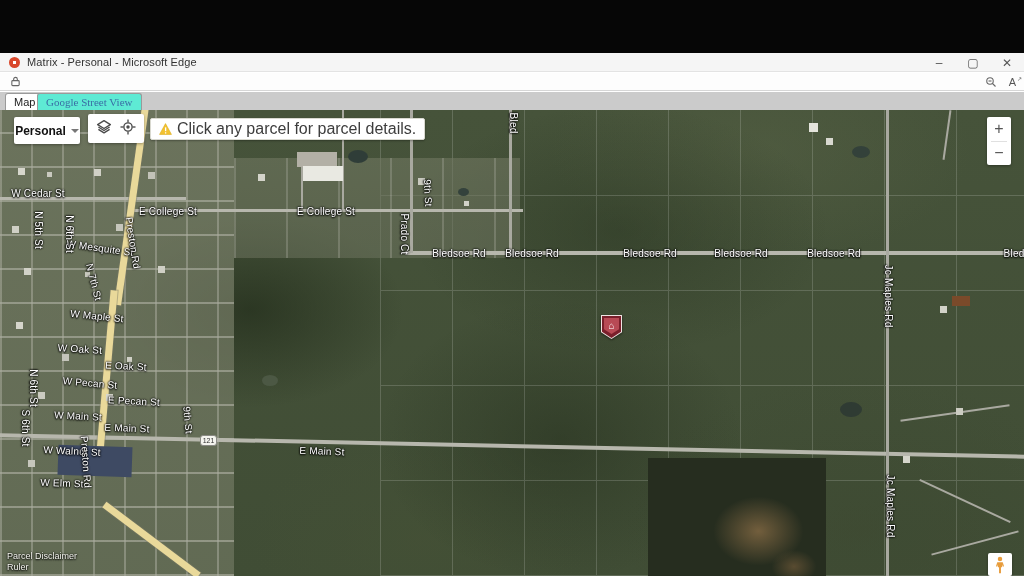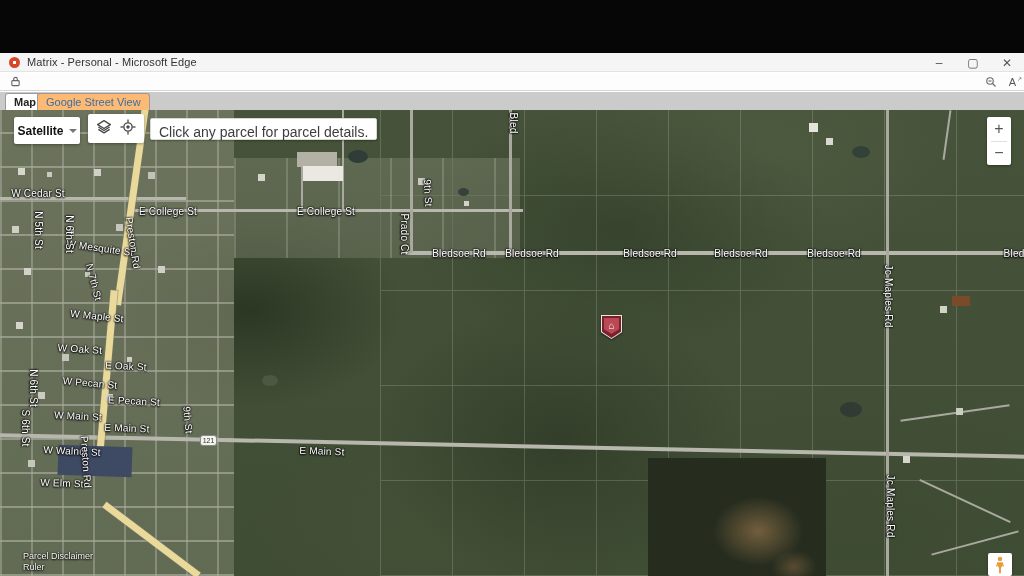--- a/index.html
+++ b/index.html
@@ -16,22 +16,22 @@
   .win-btn{width:34px;height:19px;display:flex;align-items:center;justify-content:center;font-size:12px;color:#555;cursor:default;}
   .urlbar{position:absolute;left:0;top:20px;width:1024px;height:18px;background:#fdfdfd;border-bottom:1px solid #d6d6d6;display:flex;align-items:center;}
   .site-icon{margin:0 7px 0 10px;flex:0 0 auto;display:flex;}
   .url-text{font-size:11px;color:#3c3c3c;white-space:nowrap;}
   .url-right{position:absolute;right:8px;top:0;height:18px;display:flex;align-items:center;gap:12px;}
   .zoomout-icon{display:flex;}
   .readaloud{font-size:11px;color:#555;position:relative;}
   .readaloud::after{content:"\2197";font-size:6px;position:absolute;top:-1px;right:-6px;color:#555;}
   .tabbar{position:absolute;left:0;top:39px;width:1024px;height:18px;background:#cbcbcb;border-bottom:0;}
   .tab{position:absolute;top:1px;height:17px;padding:2px 8px 0 8px;font-size:11px;border:1px solid #9a9a9a;border-bottom:none;border-radius:3px 3px 0 0;}
-  .tab.active{left:5px;background:#fff;color:#222;font-weight:bold;}
-  .tab.inactive{left:37px;background:#fdba74;color:#3a6ea5;}
+  .tab.active{left:5px;background:#fff;color:#222;}
+  .tab.inactive{left:37px;background:#5eead4;color:#3a6ea5;font-family:Liberation Serif, serif;}
 
   
   .map{position:absolute;left:0;top:57px;width:1024px;height:466px;overflow:hidden;
     background:
       radial-gradient(220px 140px at 250px 200px, rgba(24,34,18,.55), transparent 70%),
       radial-gradient(300px 180px at 620px 120px, rgba(30,42,24,.35), transparent 70%),
       radial-gradient(260px 200px at 560px 330px, rgba(28,38,22,.4), transparent 70%),
       radial-gradient(340px 220px at 860px 420px, rgba(60,72,48,.5), transparent 70%),
       radial-gradient(300px 160px at 760px 40px, rgba(88,99,70,.45), transparent 70%),
       radial-gradient(240px 160px at 420px 430px, rgba(70,82,54,.5), transparent 70%),
@@ -75,27 +75,27 @@
   .shield{position:absolute;left:200px;top:325px;width:17px;height:11px;background:#f4f4ee;border:1px solid #8a8a84;border-radius:3px;font-size:7px;color:#333;display:flex;align-items:center;justify-content:center;}
 
   .marker{position:absolute;left:601px;top:205px;width:21px;height:24px;filter:drop-shadow(0 1px 1px rgba(0,0,0,.5));}
   .marker .m1{width:100%;height:100%;background:#f0e3e3;clip-path:polygon(0 0,100% 0,100% 72%,50% 100%,0 72%);display:flex;align-items:center;justify-content:center;}
   .marker .m2{width:19px;height:22px;background:#7a1f2b;clip-path:polygon(0 0,100% 0,100% 72%,50% 100%,0 72%);display:flex;align-items:flex-start;justify-content:center;}
   .marker .m3{margin-top:2px;width:15px;height:16px;background:#b84a55;clip-path:polygon(0 0,100% 0,100% 70%,50% 100%,0 70%);display:flex;align-items:center;justify-content:center;color:#fff;font-size:10px;line-height:1;}
 
   .sat-btn{position:absolute;left:14px;top:7px;width:66px;height:27px;background:#fff;border-radius:2px;box-shadow:0 1px 3px rgba(0,0,0,.35);display:flex;align-items:center;justify-content:center;gap:5px;font-size:12px;font-weight:bold;color:#111;cursor:pointer;}
   .sat-caret{width:0;height:0;border-left:4px solid transparent;border-right:4px solid transparent;border-top:4px solid #777;}
   .tool-box{position:absolute;left:88px;top:4px;width:56px;height:29px;background:#fff;border-radius:2px;box-shadow:0 1px 3px rgba(0,0,0,.35);display:flex;align-items:center;justify-content:space-evenly;}
-  .tip{position:absolute;left:150px;top:8px;height:22px;background:#fff;border:1px solid #d9d9d0;border-radius:2px;box-shadow:0 1px 2px rgba(0,0,0,.3);display:flex;align-items:center;gap:5px;padding:0 8px;font-size:14px;color:#3d3d3d;white-space:nowrap;flex-direction:column;}
+  .tip{position:absolute;left:150px;top:8px;height:22px;background:#fff;border:1px solid #d9d9d0;border-radius:2px;box-shadow:0 1px 2px rgba(0,0,0,.3);display:flex;align-items:center;gap:5px;padding:0 8px;font-size:16px;color:#3d3d3d;white-space:nowrap;}
   .zoom-box{position:absolute;left:987px;top:7px;width:24px;height:48px;background:#fff;border-radius:2px;box-shadow:0 1px 3px rgba(0,0,0,.35);display:flex;flex-direction:column;}
   .zoom-btn{flex:1;display:flex;align-items:center;justify-content:center;font-size:16px;color:#555;cursor:pointer;}
   .zoom-div{height:1px;background:#e0e0e0;margin:0 4px;}
   .pegman{position:absolute;left:988px;top:443px;width:24px;height:23px;background:#fff;border-radius:2px;box-shadow:0 1px 3px rgba(0,0,0,.35);display:flex;align-items:center;justify-content:center;cursor:grab;}
   .map-links{position:absolute;left:7px;top:441px;display:flex;flex-direction:column;gap:1px;}
-  .map-link{font-size:9px;color:#f4f4ee;text-shadow:0 0 2px #000,0 1px 2px #000;cursor:pointer;margin-left:16px;}
+  .map-link{font-size:9px;color:#f4f4ee;text-shadow:0 0 2px #000,0 1px 2px #000;cursor:pointer;}
 </style>
 </head>
 <body>
 
 <div class="screen">
   <div class="black-top"></div>
 
   <div class="browser">
 
     <div class="titlebar">
@@ -205,21 +205,21 @@
 
       <div class="marker">
         <div class="m1">
             <div class="m2">
               <div class="m3">⌂</div>
             </div>
           </div>
       </div>
 
       <div class="sat-btn">
-        <span>Satellite</span>
+        <span>Personal</span>
         <span class="sat-caret"></span>
       </div>
       <div class="tool-box">
         <span>
           <svg width="18" height="18" viewBox="0 0 24 24" fill="none" stroke="#4a4a4a" stroke-width="1.8" stroke-linejoin="round">
             <path d="M12 3.5 3.5 8.8 12 14l8.5-5.2z"></path>
               <path d="M4.5 12 12 16.7 19.5 12"></path>
               <path d="M4.5 15.2 12 19.9l7.5-4.7"></path>
           </svg>
         </span>

